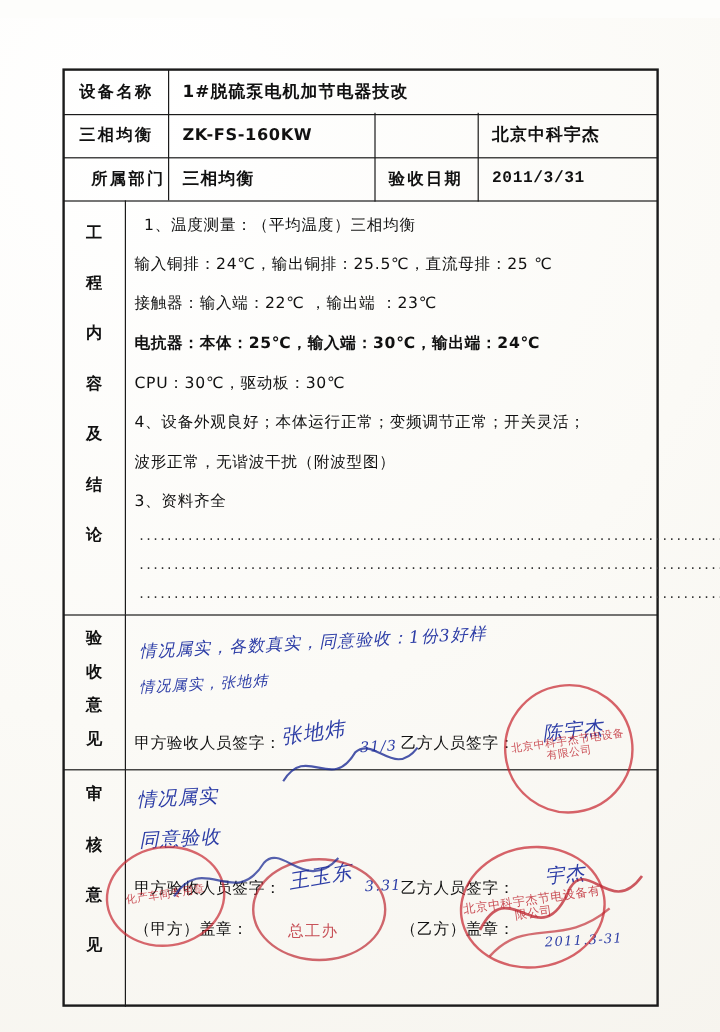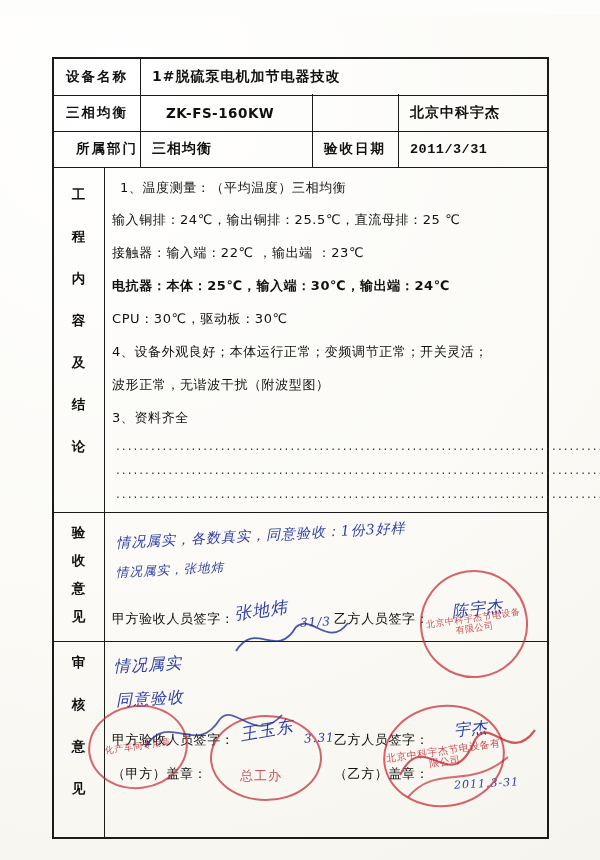--- a/index.html
+++ b/index.html
@@ -138,21 +138,21 @@
     <div class="hline" style="left:-1px;right:-1px;top:108px;"></div>
 
     <div class="vline" style="left:86px;top:-1px;height:109px;"></div>
     <div class="vline" style="left:258px;top:35px;height:74px;"></div>
     <div class="vline" style="left:344px;top:35px;height:74px;"></div>
 
     <div class="cell center hd" style="left:0;top:0;width:86px;height:36px;">设备名称</div>
     <div class="cell val" style="left:86px;top:0;width:407px;height:36px;padding-left:12px;">1#脱硫泵电机加节电器技改</div>
 
     <div class="cell center hd" style="left:0;top:36px;width:86px;height:36px;">三相均衡</div>
-    <div class="cell val-mono" style="left:86px;top:36px;width:172px;height:36px;padding-left:26px;">ZK-FS-160KW</div>
+    <div class="cell val-mono" style="left:86px;top:36px;width:172px;height:36px;padding-left:12px;">ZK-FS-160KW</div>
     <div class="cell val" style="left:344px;top:36px;width:149px;height:36px;padding-left:12px;">北京中科宇杰</div>
 
     <div class="cell center hd" style="left:0;top:72px;width:86px;height:36px;padding-left:20px;">所属部门</div>
     <div class="cell val" style="left:86px;top:72px;width:172px;height:36px;padding-left:12px;">三相均衡</div>
     <div class="cell center hd" style="left:258px;top:72px;width:86px;height:36px;">验收日期</div>
     <div class="cell val-mono" style="left:344px;top:72px;width:138px;height:36px;padding-left:12px;font-family:Liberation Mono, monospace;">2011/3/31</div>
 
     <div class="vline" style="left:50px;top:108px;height:345px;"></div>
     <div class="hline" style="left:-1px;right:-1px;top:453px;"></div>
 

